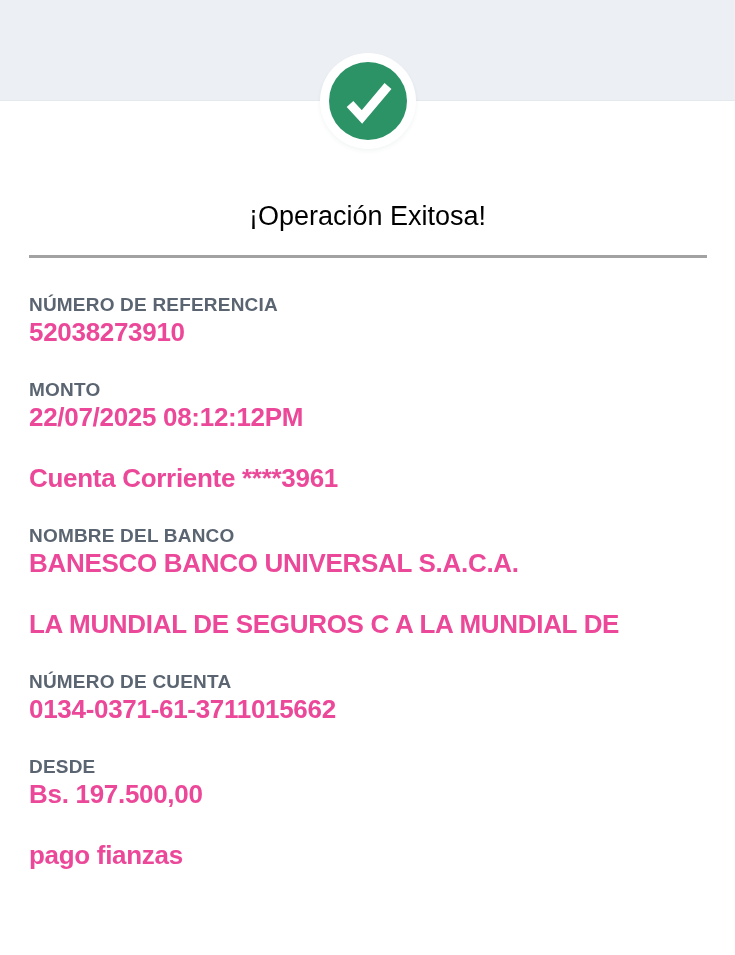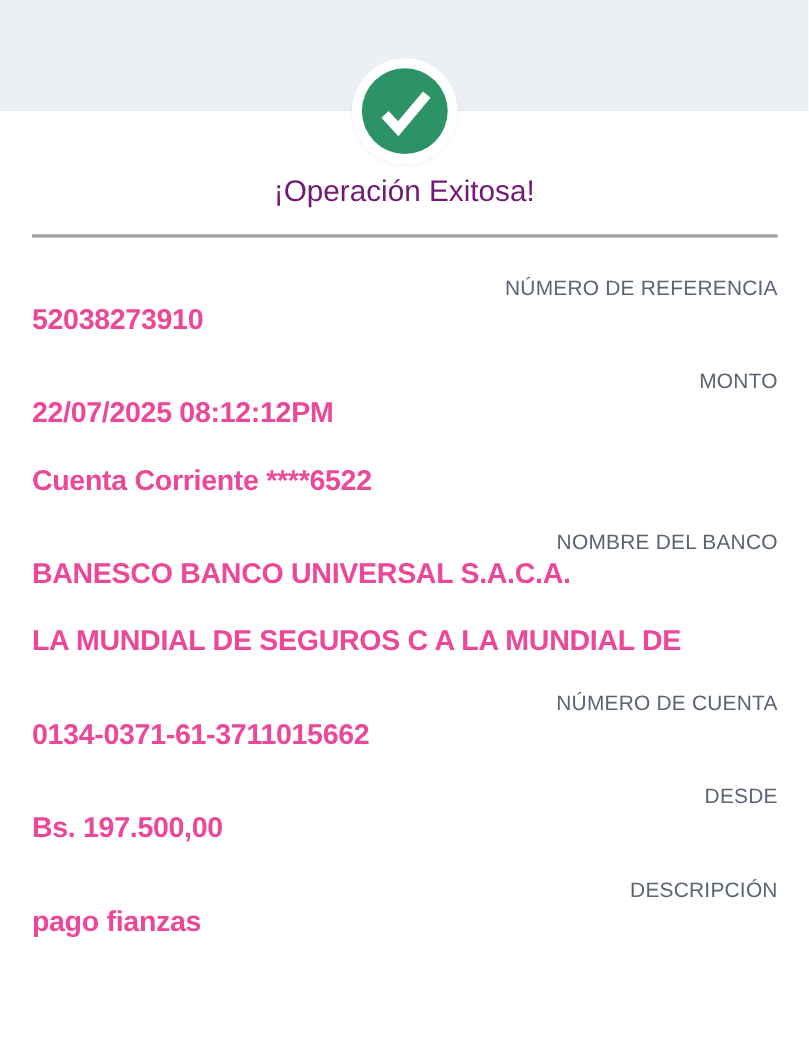--- a/index.html
+++ b/index.html
@@ -25,46 +25,45 @@
     width: 96px;
     height: 96px;
     border-radius: 50%;
     background: #ffffff;
     display: flex;
     align-items: center;
     justify-content: center;
     box-shadow: 0 2px 4px rgba(40,60,80,0.06);
   }
   .success-title {
-    margin-top: 59px;
+    margin-top: 101px;
     text-align: center;
     font-size: 27px;
     line-height: 29px;
     font-weight: 400;
-    color: #701a75;
+    color: #000000;
     letter-spacing: 0px;
   }
   .divider {
     height: 0;
     border-top: 3px solid #a2a2a2;
     margin: 24px 28px 0 29px;
   }
   .details {
     padding: 35px 28px 0 29px;
   }
   .detail-row {
     margin-bottom: 30px;
   }
   .detail-label {
     font-size: 19px;
     line-height: 24px;
-    font-weight: 400;
+    font-weight: 700;
     color: #5b6571;
     letter-spacing: 0.2px;
-    text-align: right;
   }
   .detail-value {
     font-size: 26px;
     line-height: 31px;
     font-weight: 700;
     color: #ec4899;
     letter-spacing: -0.3px;
     white-space: nowrap;
   }
 </style>
@@ -87,34 +86,33 @@
 <div class="details">
   <div class="detail-row">
     <div class="detail-label">NÚMERO DE REFERENCIA</div>
     <div class="detail-value">52038273910</div>
   </div>
   <div class="detail-row">
     <div class="detail-label">MONTO</div>
     <div class="detail-value">22/07/2025 08:12:12PM</div>
   </div>
   <div class="detail-row">
-    <div class="detail-value">Cuenta Corriente ****6522</div>
+    <div class="detail-value">Cuenta Corriente ****3961</div>
   </div>
   <div class="detail-row">
     <div class="detail-label">NOMBRE DEL BANCO</div>
     <div class="detail-value">BANESCO BANCO UNIVERSAL S.A.C.A.</div>
   </div>
   <div class="detail-row">
     <div class="detail-value">LA MUNDIAL DE SEGUROS C A LA MUNDIAL DE</div>
   </div>
   <div class="detail-row">
     <div class="detail-label">NÚMERO DE CUENTA</div>
     <div class="detail-value">0134-0371-61-3711015662</div>
   </div>
   <div class="detail-row">
     <div class="detail-label">DESDE</div>
     <div class="detail-value">Bs. 197.500,00</div>
   </div>
   <div class="detail-row">
-    <div class="detail-label">DESCRIPCIÓN</div>
     <div class="detail-value">pago fianzas</div>
   </div>
 </div>
 
 </body></html>

